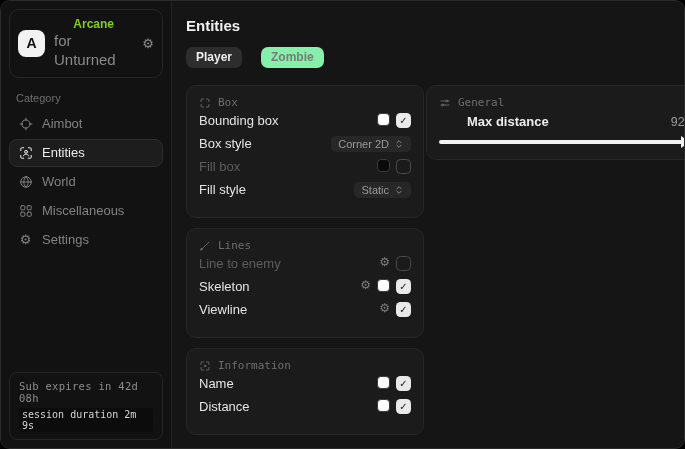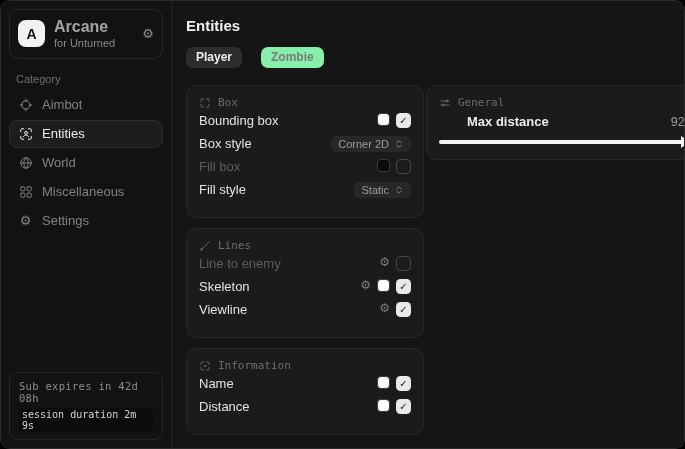--- a/index.html
+++ b/index.html
@@ -17,22 +17,22 @@
   .logo-card {
     border:1px solid #272727; border-radius:10px; padding:7px 8px;
     display:flex; align-items:center; gap:9px;
   }
   .logo-square {
     width:27px; height:27px; background:#f2f2f2; border-radius:8px;
     display:flex; align-items:center; justify-content:center;
     color:#111; font-weight:bold; font-size:14px;
   }
   .logo-text { flex:1; line-height:1.25; }
-  .logo-title { color:#a3a3a3; font-size:16px; font-weight:bold; }
-  .logo-sub { color:#8a8a8a; font-size:11px; }
+  .logo-title { color:#84cc16; font-size:12px; font-weight:bold;text-align:center; }
+  .logo-sub { color:#8a8a8a; font-size:15px; }
   .logo-gear { color:#8b8b8b; font-size:13px; cursor:pointer; }
   .category-label { color:#6f6f6f; font-size:11px; margin:14px 0 6px 7px; }
   .side-item {
     display:flex; align-items:center; gap:9px; height:28px;
     padding:0 8px; border-radius:8px; color:#828282; font-size:13px;
     border:1px solid transparent; cursor:pointer;
   }
   .side-item + .side-item { margin-top:1px; }
   .side-item.selected { background:#1d1d1d; border-color:#2d2d2d; color:#ececec; }
   .side-icon { width:15px; height:15px; display:inline-flex; align-items:center; justify-content:center; }

